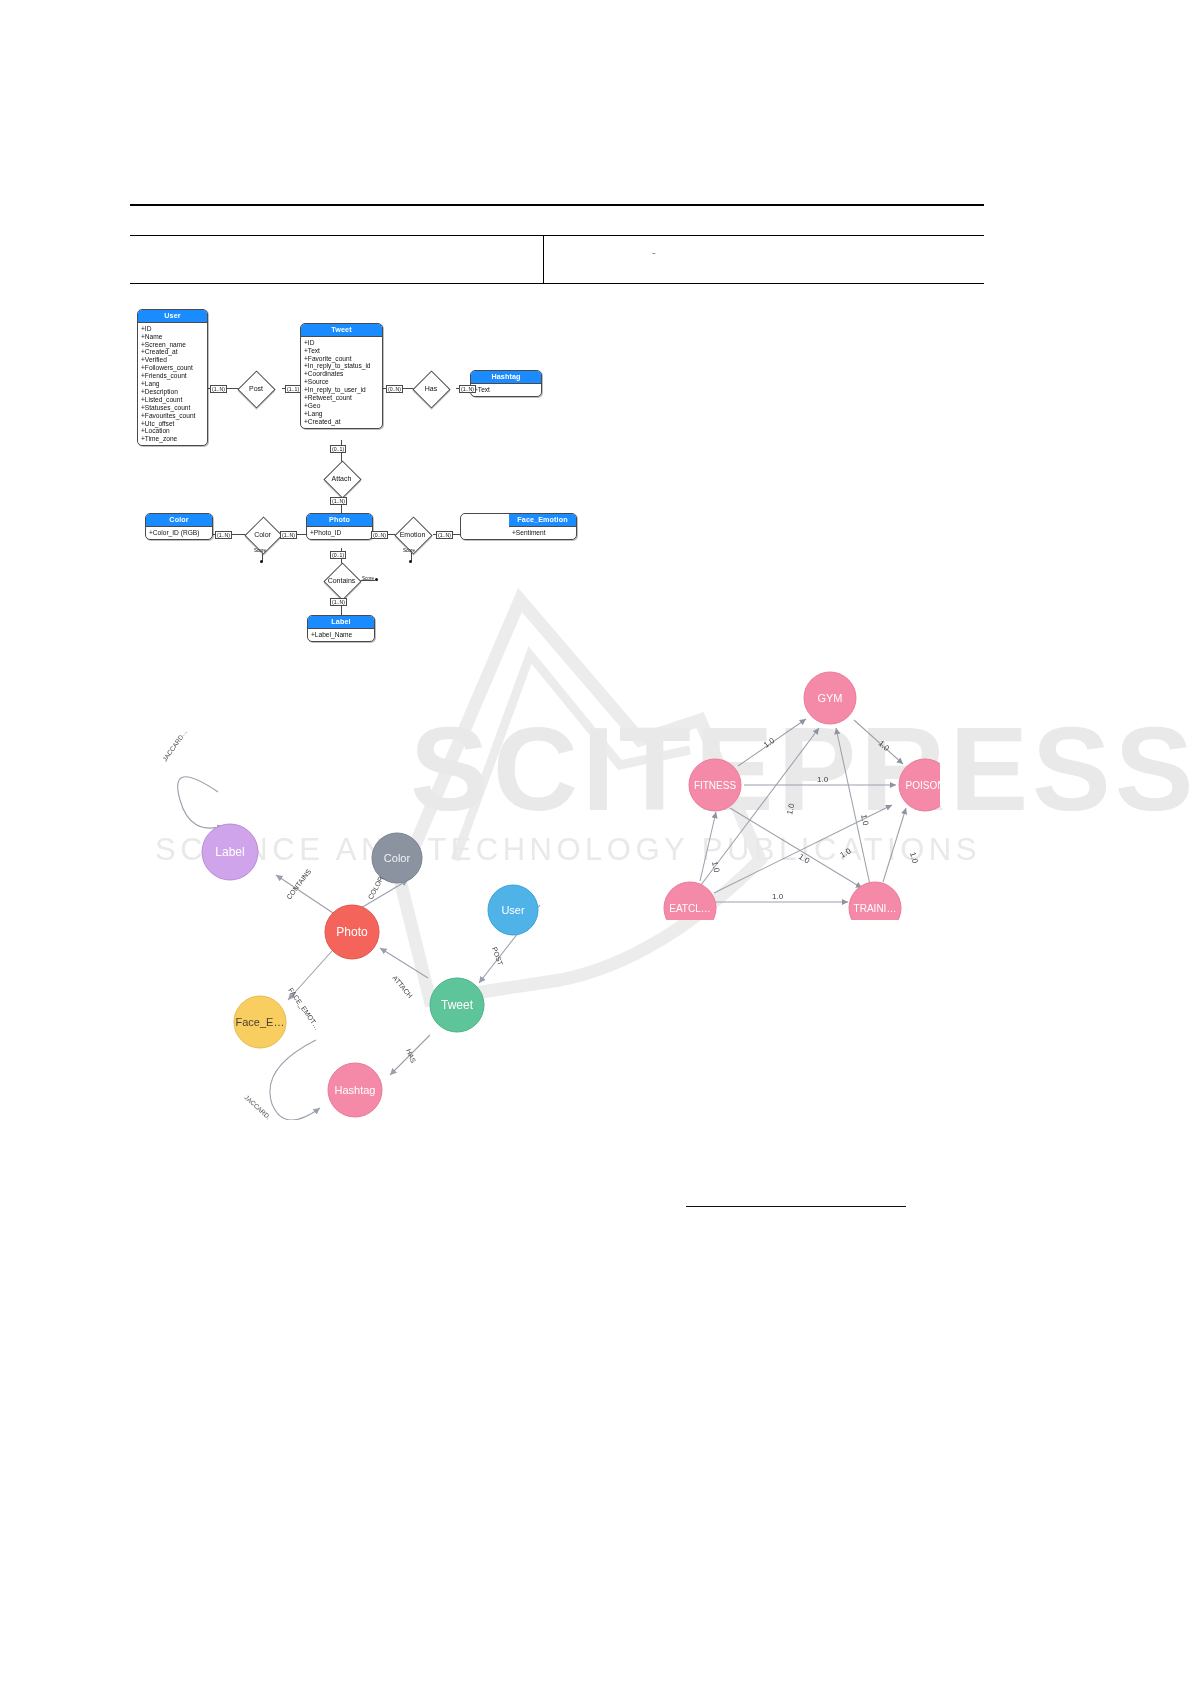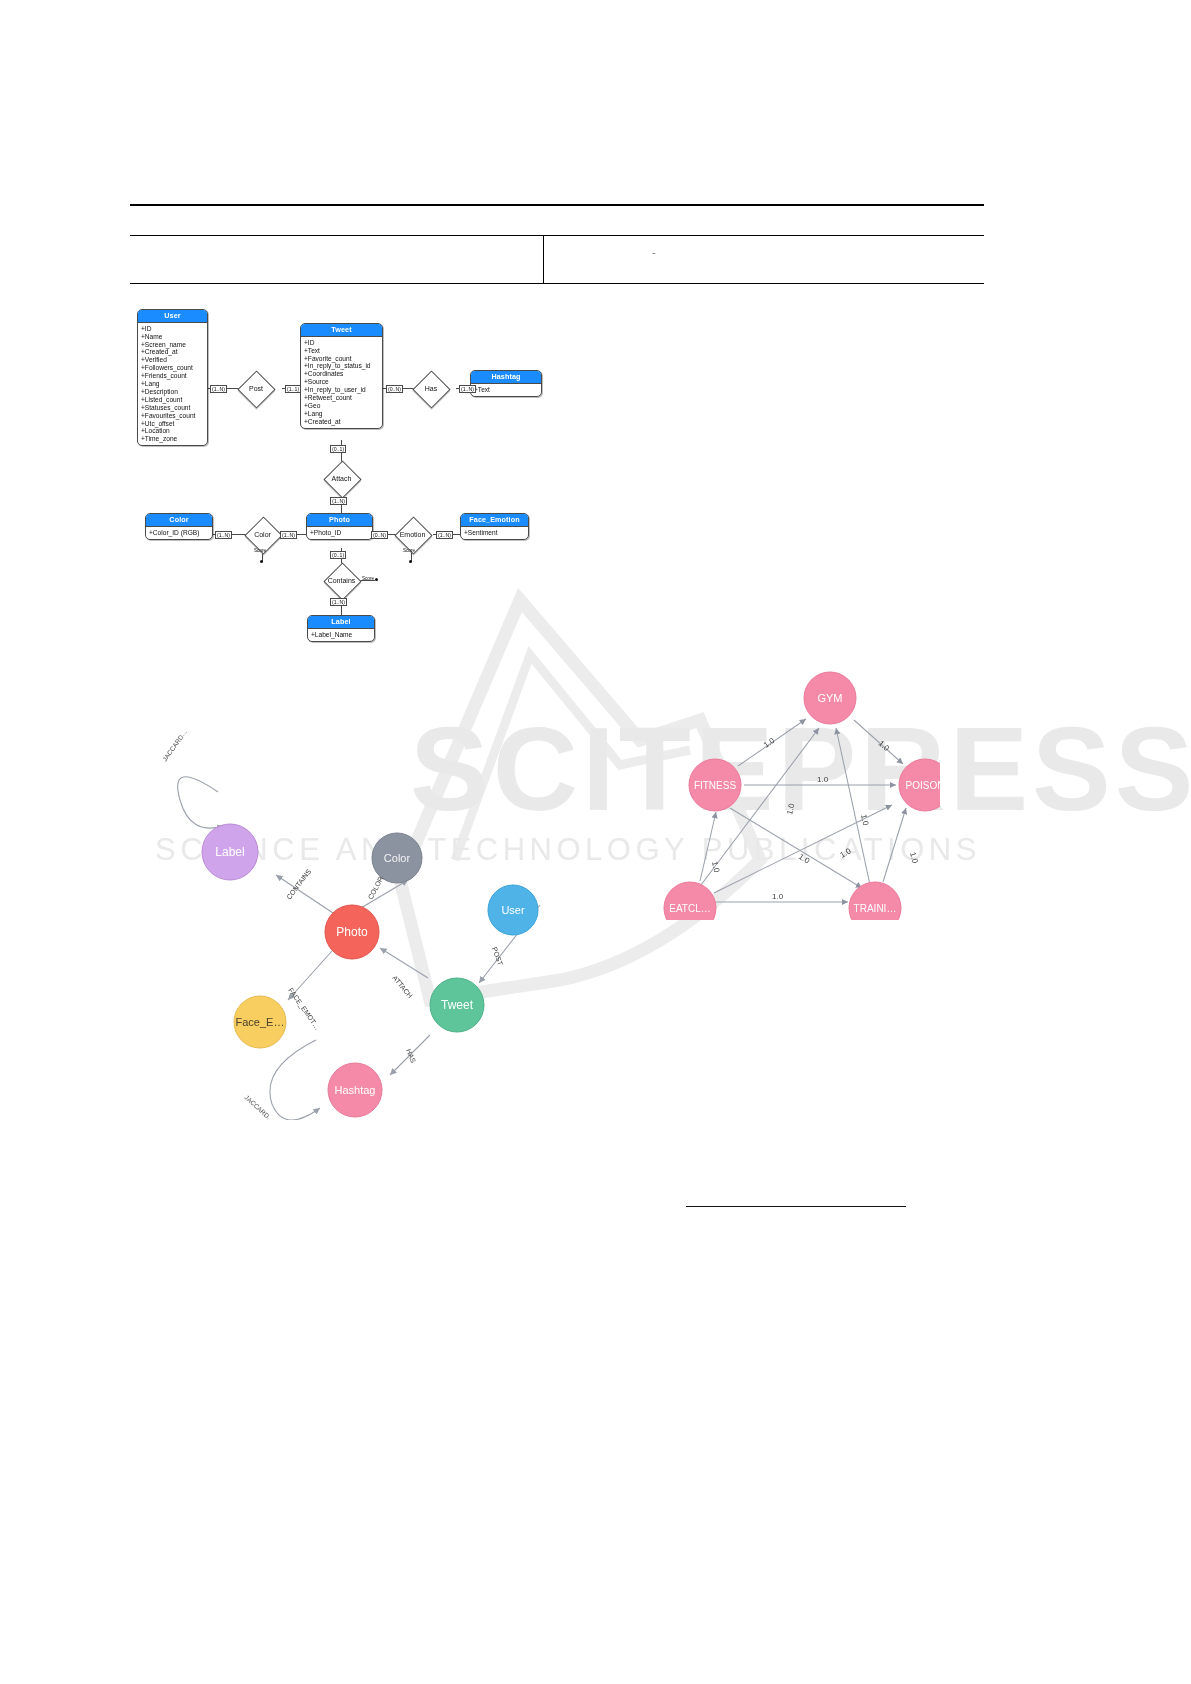--- a/index.html
+++ b/index.html
@@ -162,21 +162,21 @@
       </div>
     </div>
 
     <div class="entity" style="left:176px;top:213px;width:65px;">
       <div class="ehead">Photo</div>
       <div class="ebody">
         <div class="attr">+Photo_ID</div>
       </div>
     </div>
 
-    <div class="entity" style="left:330px;top:213px;width:67px;">
+    <div class="entity" style="left:330px;top:213px;width:67px;padding-left:48px;">
       <div class="ehead">Face_Emotion</div>
       <div class="ebody">
         <div class="attr">+Sentiment</div>
       </div>
     </div>
 
     <div class="entity" style="left:177px;top:315px;width:66px;">
       <div class="ehead">Label</div>
       <div class="ebody">
         <div class="attr">+Label_Name</div>

